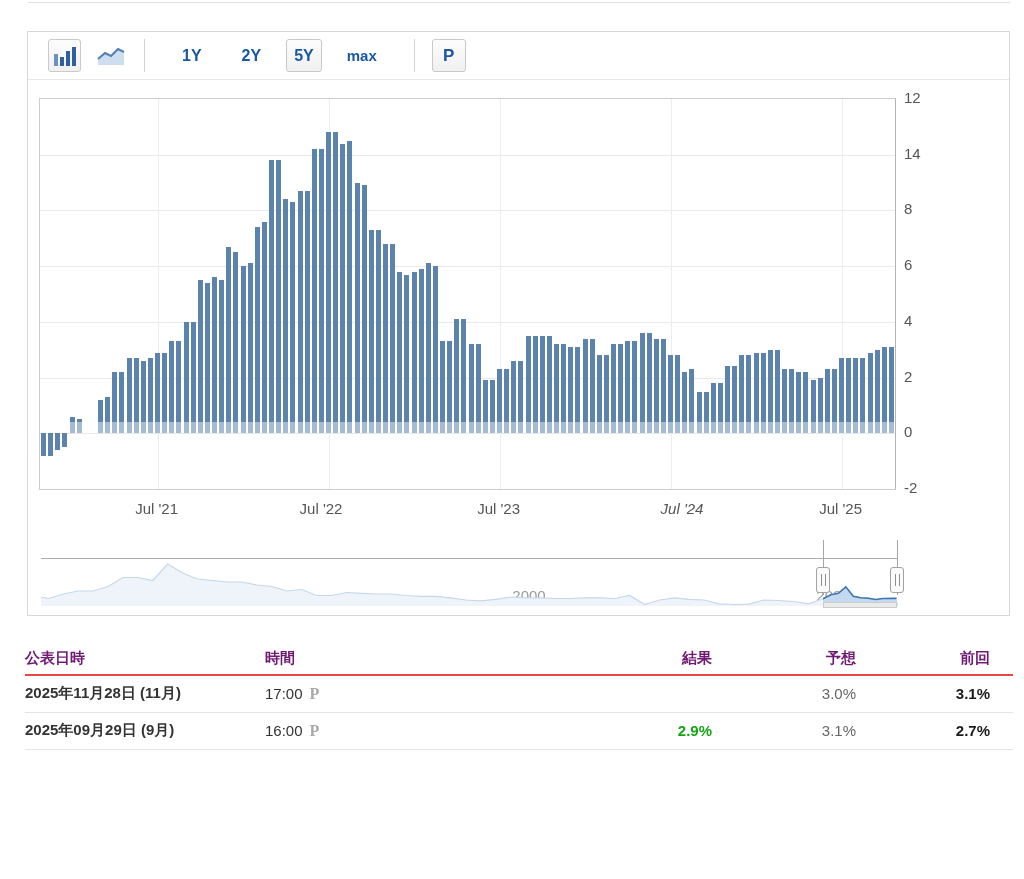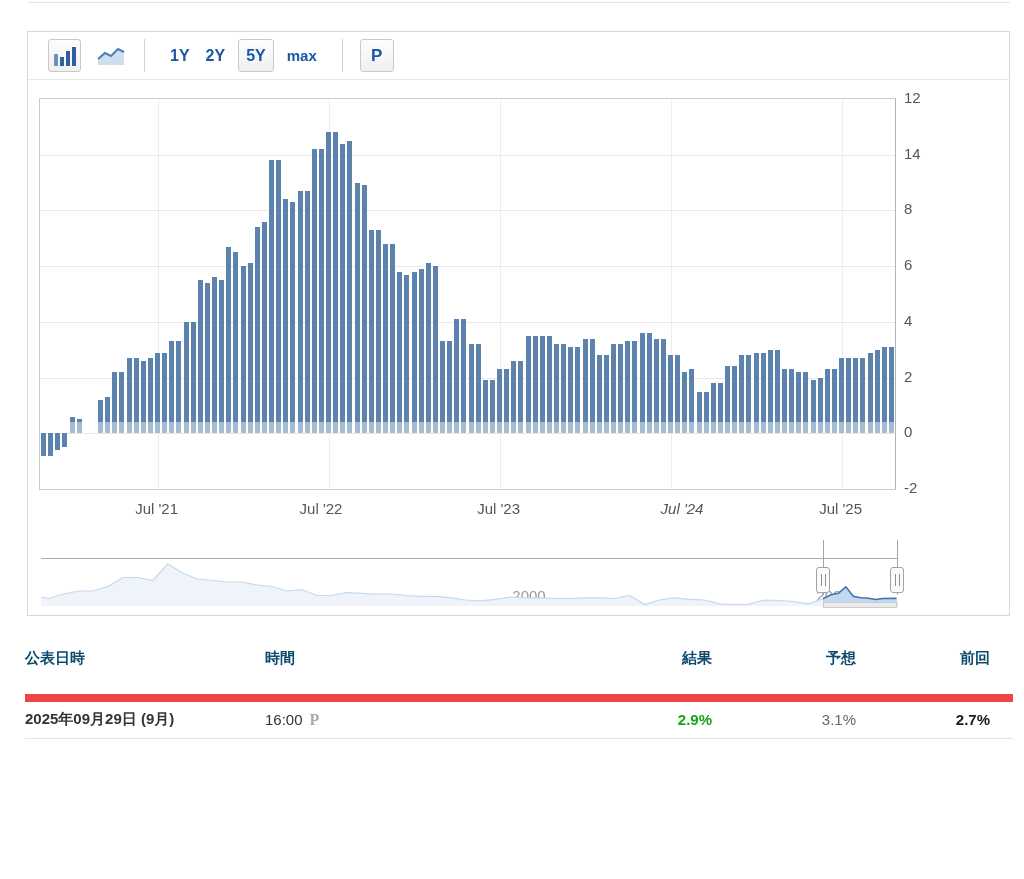--- a/index.html
+++ b/index.html
@@ -10,21 +10,21 @@
   
   .widget{position:absolute;left:27px;top:31px;width:981px;height:583px;border:1px solid #d8d8d8;background:#fff;box-sizing:content-box}
   .toolbar{position:absolute;left:0;top:0;width:100%;height:48px;border-bottom:1px solid #e7e7e7;
            display:flex;align-items:center;padding-left:20px;box-sizing:border-box}
   .tb-btn{height:33px;border:1px solid #c9c9c9;border-radius:3px;background:linear-gradient(#fdfdfd,#f0f0f0);
           display:flex;align-items:center;justify-content:center;box-sizing:border-box;cursor:pointer}
   .icon-btn{width:33px}
   .line-icon-wrap{width:33px;height:33px;display:flex;align-items:center;justify-content:center;margin-left:13px;cursor:pointer}
   .tb-sep{width:1px;height:33px;background:#d2d2d2;margin:0 17px}
   .ranges{display:flex;align-items:center}
-  .range{color:#1a57a5;font-weight:bold;font-size:16px;margin:0 8px;cursor:pointer}
+  .range{color:#1a57a5;font-weight:bold;font-size:16px;margin:0 20px;cursor:pointer}
   .range.is-btn{margin:0 5px;padding:4px 7px}
   .range.max{font-size:15px}
   .p-btn{width:34px;color:#1a57a5;font-weight:bold;font-size:17px}
 
   .plot{position:absolute;left:11px;top:66px;width:855px;height:390px;
         border:1px solid #cccccc;border-right-color:#b3b3b3;box-sizing:content-box}
   .hgrid{position:absolute;left:0;width:100%;height:1px;background:#e9e9e9}
   .vgrid{position:absolute;top:0;width:1px;height:100%;background:#ededed}
   .bar{position:absolute}
   .fade-strip{position:absolute;left:0;width:100%;background:rgba(255,255,255,0.45)}
@@ -44,21 +44,21 @@
   .sel-bottom{position:absolute;height:6px;background:#ebebeb;border:1px solid #cbcbcb;box-sizing:border-box;cursor:ew-resize}
   .stem{position:absolute;width:1px;top:-19px;height:55px;background:#a5a5a5}
   .handle{position:absolute;width:14px;height:26px;top:8px;background:#fafafa;border:1px solid #a3a3a3;
           border-radius:3px;box-sizing:border-box;cursor:ew-resize}
   .handle i{position:absolute;top:6px;width:1px;height:12px;background:#8f8f8f}
   .handle i.g1{left:4px}.handle i.g2{left:8px}
 
   
   .rel-table{position:absolute;left:25px;top:640px;width:988px;border-collapse:collapse;
              font-size:15px;color:#333;table-layout:fixed}
-  .rel-table th{text-align:left;font-weight:bold;padding:9px 0 26px;border-bottom:8px solid #ef4444;color:#0c4a6e}
+  .rel-table th{text-align:left;font-weight:bold;padding:9px 0 6px;border-bottom:2px solid #ef4444;color:#701a75}
   .rel-table th.num{text-align:right}
   .rel-table td{padding:8px 0 9px;border-bottom:1px solid #e4e4e4;vertical-align:middle}
   .rel-table td.num{text-align:right}
   .rel-table td.c-date{font-weight:bold}
   .rel-table th.c-prev,.rel-table td.c-prev{padding-right:23px}
   .pmark{font-family:"Liberation Serif","DejaVu Serif",serif;color:#a9a9a9;font-weight:bold;margin-left:7px;font-size:16px}
   .res-black{color:#1b1b1b;font-weight:bold}
   .res-red{color:#e41d1d;font-weight:bold}
   .res-green{color:#17a317;font-weight:bold}
   .c-forecast{color:#666}
@@ -293,20 +293,27 @@
       <tr>
         <th>公表日時</th>
         <th>時間</th>
         <th class="num">結果</th>
         <th class="num">予想</th>
         <th class="num c-prev">前回</th>
       </tr>
     </thead>
     <tbody id="table-body">
         <tr>
+          <td class="c-date">2025年11月28日 (11月)</td>
+          <td class="c-time">17:00<span class="pmark">P</span></td>
+          <td class="num"></td>
+          <td class="num c-forecast">3.0%</td>
+          <td class="num c-prev">3.1%</td>
+        </tr>
+        <tr>
           <td class="c-date">2025年09月29日 (9月)</td>
           <td class="c-time">16:00<span class="pmark">P</span></td>
           <td class="num res-green">2.9%</td>
           <td class="num c-forecast">3.1%</td>
           <td class="num c-prev">2.7%</td>
         </tr>
       </tbody>
   </table>
 </div>
 

